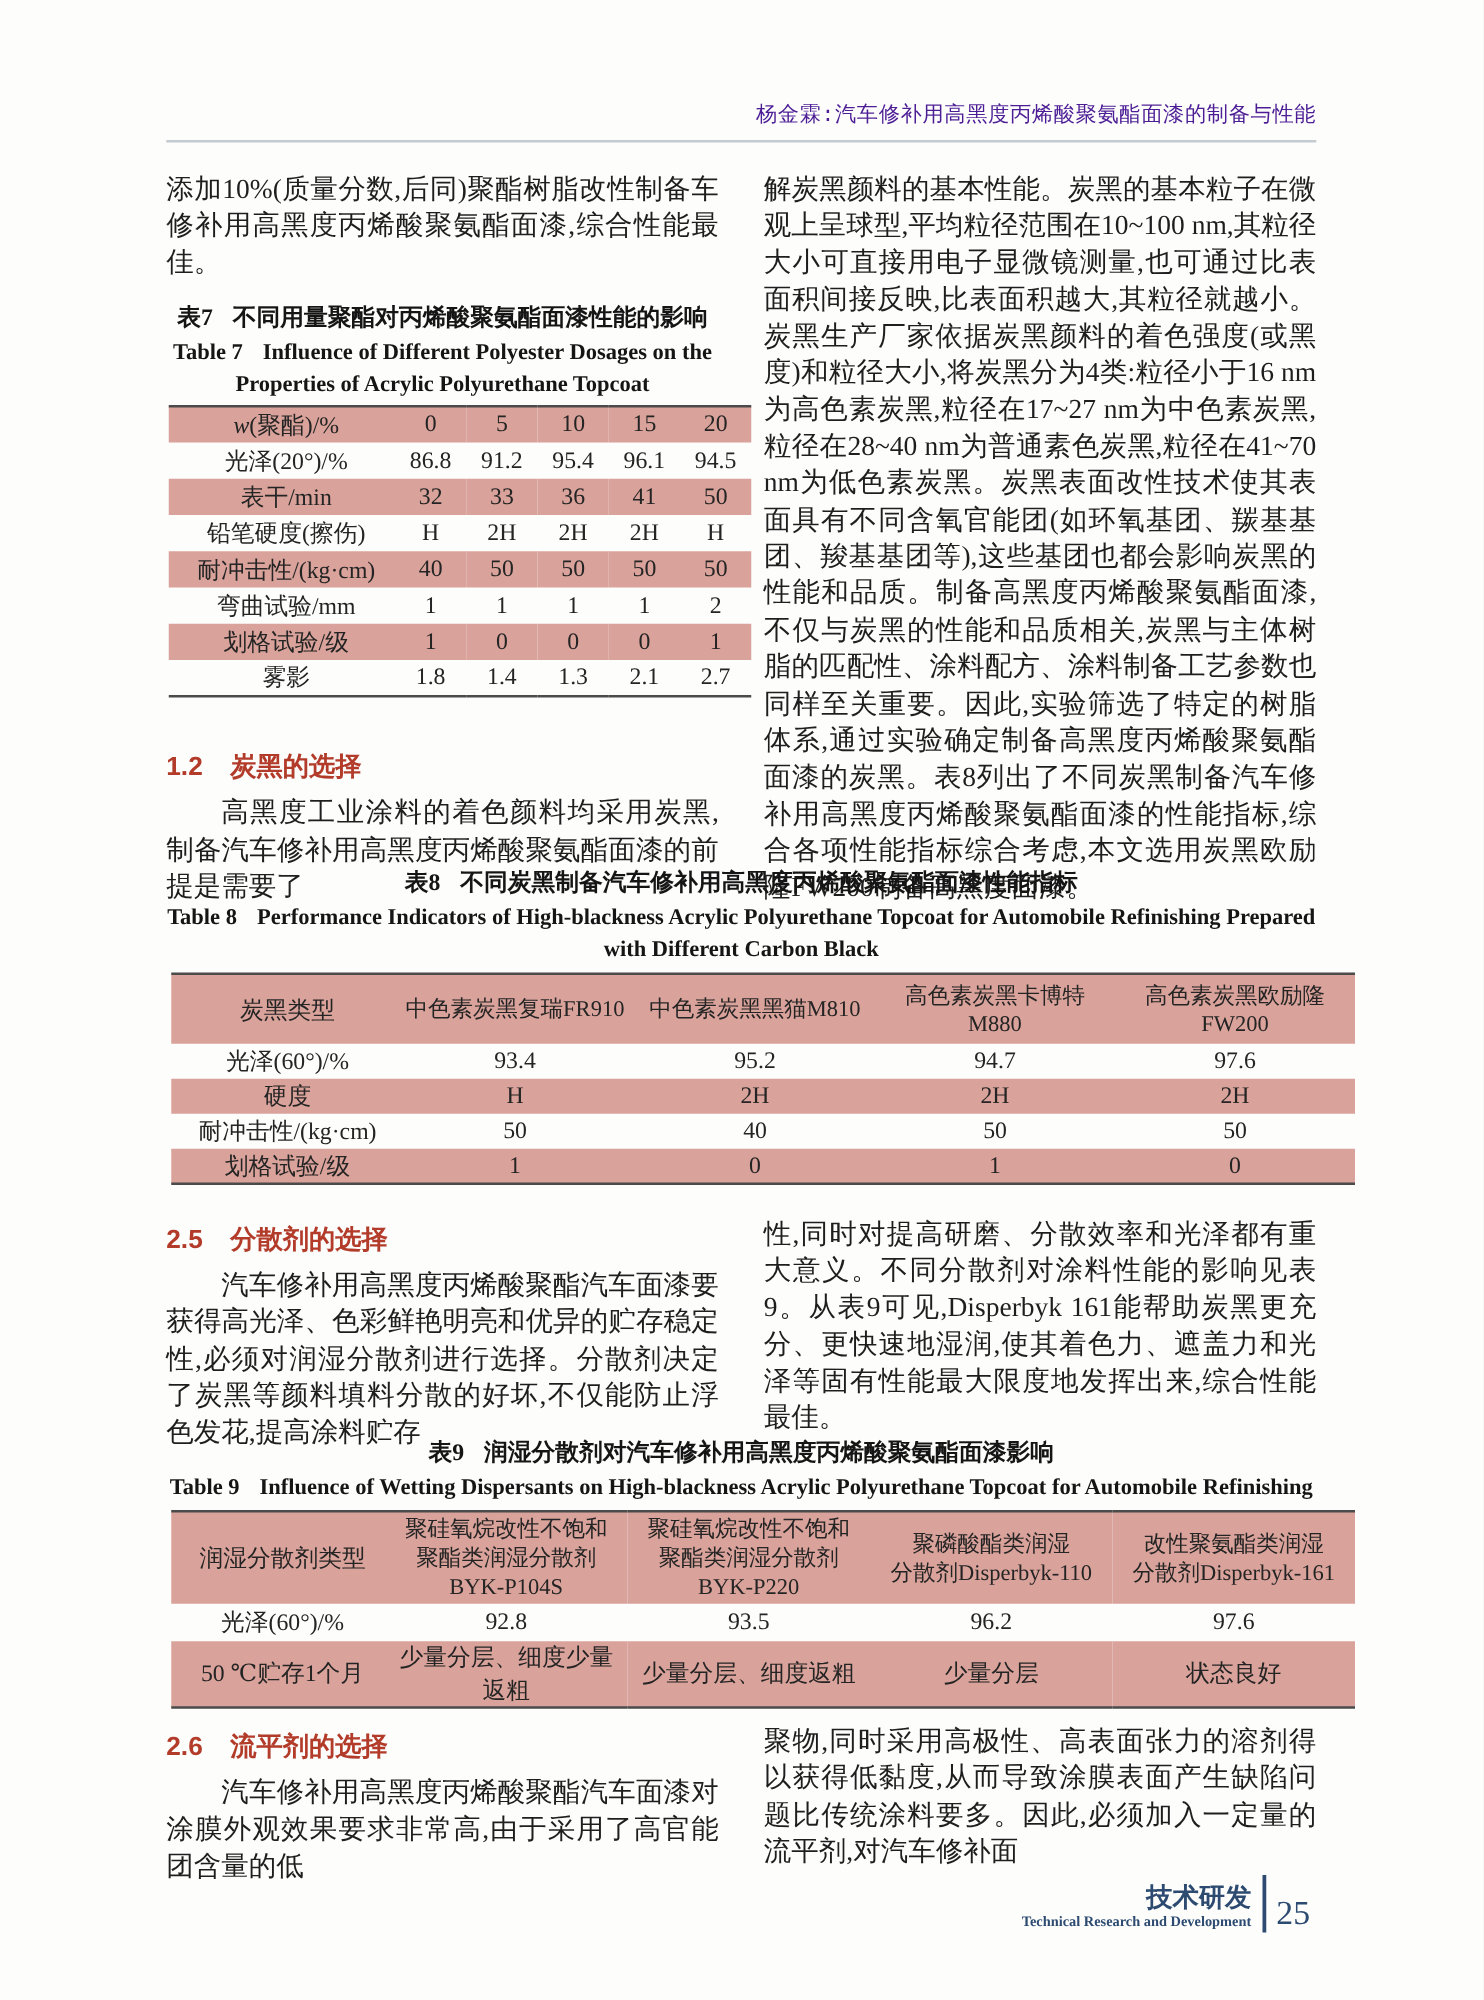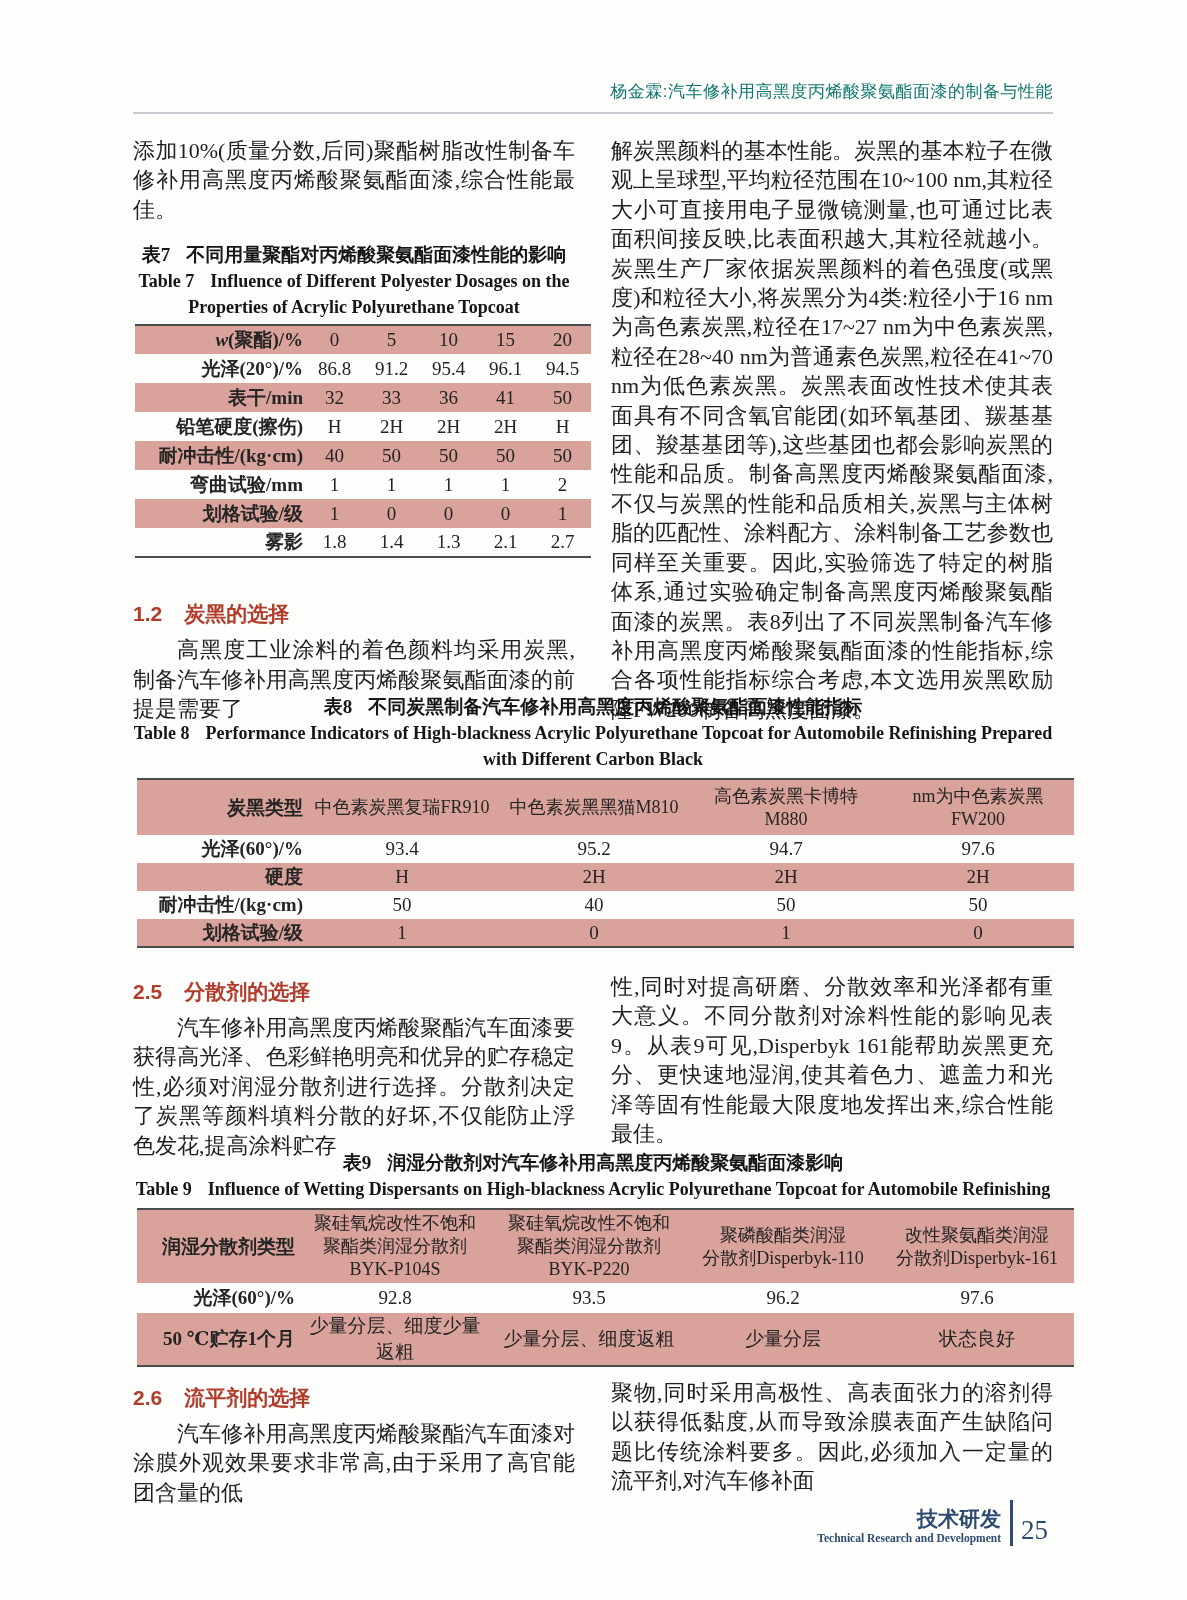--- a/index.html
+++ b/index.html
@@ -5,22 +5,22 @@
   html,body{margin:0;padding:0;background:#e9e9e9;}
   .page{
     position:relative;width:1187px;height:1600px;margin:0 auto;
     background:#fdfdfc;overflow:hidden;
     font-family:"Liberation Serif","DejaVu Serif",serif;
     color:#1e1e1e;
   }
   
   .running-head{
     position:absolute;top:80px;right:134px;
-    font-family:Liberation Sans, sans-serif;
-    font-size:17px;color:#0f766e;letter-spacing:.5px;
+    font-family:Liberation Mono, monospace;
+    font-size:17px;color:#4c1d95;letter-spacing:.5px;
   }
   .head-rule{position:absolute;top:112px;left:133px;width:920px;height:2px;background:#c6cbd0;}
 
   
   .cols{position:absolute;left:133px;width:920px;display:flex;gap:36px;}
   .col{width:442px;}
   .cols-top{top:136px;}
   .cols-25{top:972px;}
   .cols-26{top:1378px;}
 
@@ -46,21 +46,21 @@
   }
   .tbl-title-en{
     font-weight:bold;font-size:18px;text-align:center;line-height:26px;color:#151515;
   }
   .t-label{margin-right:16px;font-family:Liberation Serif, serif;}
 
   
   table{border-collapse:collapse;table-layout:fixed;}
   tr.shaded, tr.hdr{background:#d9a29a;}
   th,td{font-weight:normal;font-size:19px;padding:0 3px;color:#242424;vertical-align:middle;}
-  th.rowlab{text-align:right;padding-left:0;font-weight:bold;}
+  th.rowlab{text-align:center;padding-left:10px;}
   td.val{text-align:center;}
   th.colhead{text-align:center;font-size:18px;line-height:23px;}
   th.colhead .line{display:block;}
 
   
   .t7{width:424px;margin:4px 0 0 2px;border-top:2px solid #4b4b4b;border-bottom:2px solid #4b4b4b;}
   .t7 tr{height:29px;}
   .t7 th{width:168px;}
   .t7 td{width:51px;}
   .t7 .em{font-style:italic;}
@@ -211,21 +211,21 @@
       <tbody>
           <tr class="hdr">
         <th class="rowlab">炭黑类型</th>
         <th class="colhead">中色素炭黑复瑞FR910</th>
         <th class="colhead">中色素炭黑黑猫M810</th>
         <th class="colhead">
           <span class="line">高色素炭黑卡博特</span>
           <span class="line">M880</span>
         </th>
         <th class="colhead">
-          <span class="line">nm为中色素炭黑</span>
+          <span class="line">高色素炭黑欧励隆</span>
           <span class="line">FW200</span>
         </th>
       </tr>
       <tr>
         <th class="rowlab">光泽(60°)/%</th>
         <td class="val">93.4</td>
         <td class="val">95.2</td>
         <td class="val">94.7</td>
         <td class="val">97.6</td>
       </tr>

